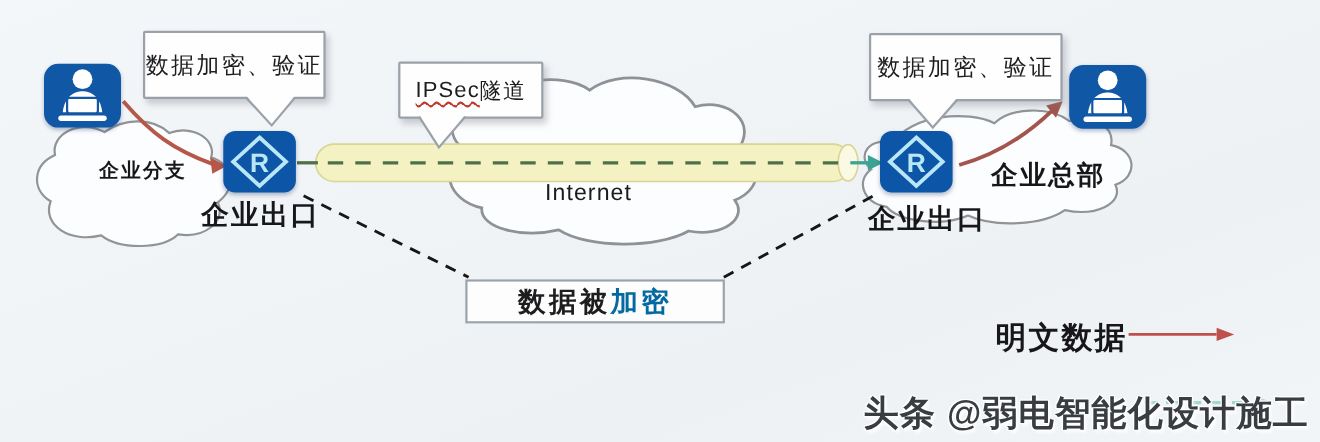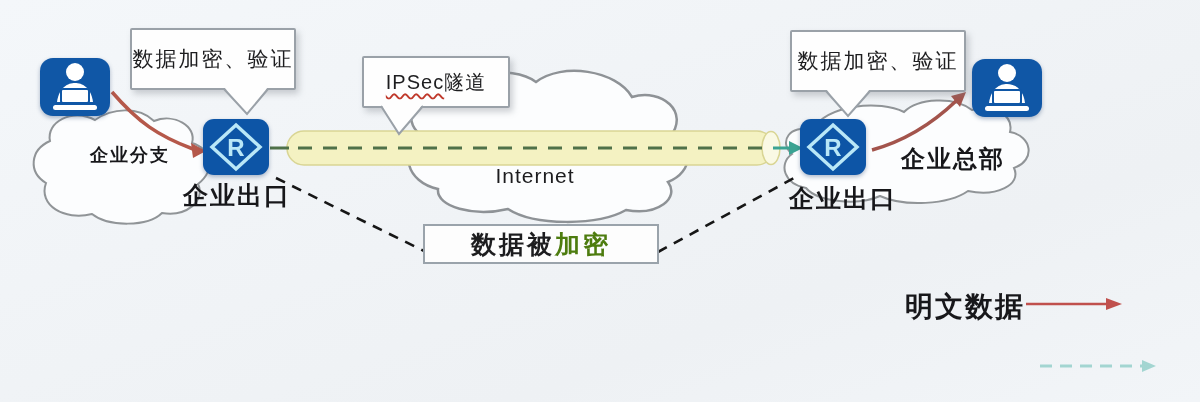--- a/index.html
+++ b/index.html
@@ -11,21 +11,21 @@
   .layer{position:absolute;left:0;top:0;width:1200px;height:402px;pointer-events:none;}
   
   .callout{
     position:absolute;box-sizing:border-box;background:#fefefe;
     border:2px solid #9aa1a8;border-radius:2px;
     box-shadow:3px 4px 6px rgba(120,125,135,.35);
     display:flex;align-items:center;justify-content:center;
     color:#1d1d1f;font-weight:400;z-index:4;
   }
   #callout-left{left:130px;top:28px;width:166px;height:62px;font-size:21px;letter-spacing:2px;}
-  #callout-ipsec{left:362px;top:56px;width:148px;height:52px;font-size:20px;letter-spacing:1px;}
+  #callout-ipsec{left:362px;top:56px;width:132px;height:52px;font-size:20px;letter-spacing:1px;}
   #callout-right{left:790px;top:30px;width:176px;height:62px;font-size:21px;letter-spacing:2px;}
   .wavy{text-decoration-line:underline;text-decoration-style:wavy;text-decoration-color:#c0392b;text-decoration-thickness:1.5px;text-underline-offset:4px;}
   
   .person{position:absolute;width:70px;height:58px;background:#1057a6;border-radius:13px;
     box-shadow:0 2px 4px rgba(30,60,110,.35);z-index:3;}
   #person-left{left:40px;top:58px;}
   #person-right{left:972px;top:59px;}
   .router{position:absolute;width:66px;height:56px;background:#0d55a6;border-radius:11px;
     box-shadow:0 2px 4px rgba(30,60,110,.35);z-index:3;}
   #router-left{left:203px;top:119px;}
@@ -33,26 +33,26 @@
   .person svg,.router svg{display:block;width:100%;height:100%;}
   
   .lbl{position:absolute;color:#17171a;font-weight:700;text-align:center;z-index:3;}
   #lbl-branch{left:55px;top:143px;width:150px;font-size:18px;letter-spacing:2px;}
   #lbl-exit-left{left:162px;top:179px;width:150px;font-size:25px;letter-spacing:2px;}
   #lbl-internet{left:435px;top:164px;width:200px;font-size:21px;font-weight:500;letter-spacing:1px;color:#1c1c1e;}
   #lbl-hq{left:878px;top:143px;width:150px;font-size:24px;letter-spacing:2px;font-family:Liberation Serif, serif;}
   #lbl-exit-right{left:768px;top:182px;width:150px;font-size:25px;letter-spacing:2px;}
   
   .enc-box{
-    position:absolute;left:423px;top:224px;width:236px;height:40px;box-sizing:border-box;
+    position:absolute;left:423px;top:254px;width:236px;height:40px;box-sizing:border-box;
     background:#fdfdfd;border:2px solid #9aa3ab;
     display:flex;align-items:center;justify-content:center;
     font-size:25px;font-weight:700;color:#1d1d1f;letter-spacing:3px;z-index:3;
   }
-  .enc-box .hl{color:#4d7c0f;}
+  .enc-box .hl{color:#0369a1;}
   
   #legend-label{left:905px;top:288px;width:120px;font-size:28px;letter-spacing:2px;text-align:left;}
   
   .watermark{
     position:absolute;right:10px;bottom:4px;z-index:5;white-space:nowrap;
     font-size:32px;font-weight:700;letter-spacing:1px;color:#393d41;
     text-shadow:-1px -1px 0 #fff,1px -1px 0 #fff,-1px 1px 0 #fff,1px 1px 0 #fff,2px 3px 3px rgba(255,255,255,.9);
   }
   .tail-layer{z-index:6;}
 </style>
@@ -148,20 +148,21 @@
   <div class="lbl" id="lbl-hq">企业总部</div>
   <div class="lbl" id="lbl-exit-right">企业出口</div>
 
   <div class="enc-box">
     <span>数据被</span>
       <span class="hl">加密</span>
   </div>
 
   <div class="lbl" id="legend-label">明文数据</div>
 
+  <div class="watermark">头条 @弱电智能化设计施工</div>
 
   <svg class="layer tail-layer" viewBox="0 0 1200 402">
     <g>
       <polygon points="224,87 268,87 247,114" fill="#fefefe"></polygon>
       <polyline points="224,89 247,114 268,89" fill="none" stroke="#9aa1a8" stroke-width="2"></polyline>
     </g>
     <g>
       <polygon points="381,104 423,104 399,134" fill="#fefefe"></polygon>
       <polyline points="381,106 399,134 423,106" fill="none" stroke="#9aa1a8" stroke-width="2"></polyline>
     </g>

